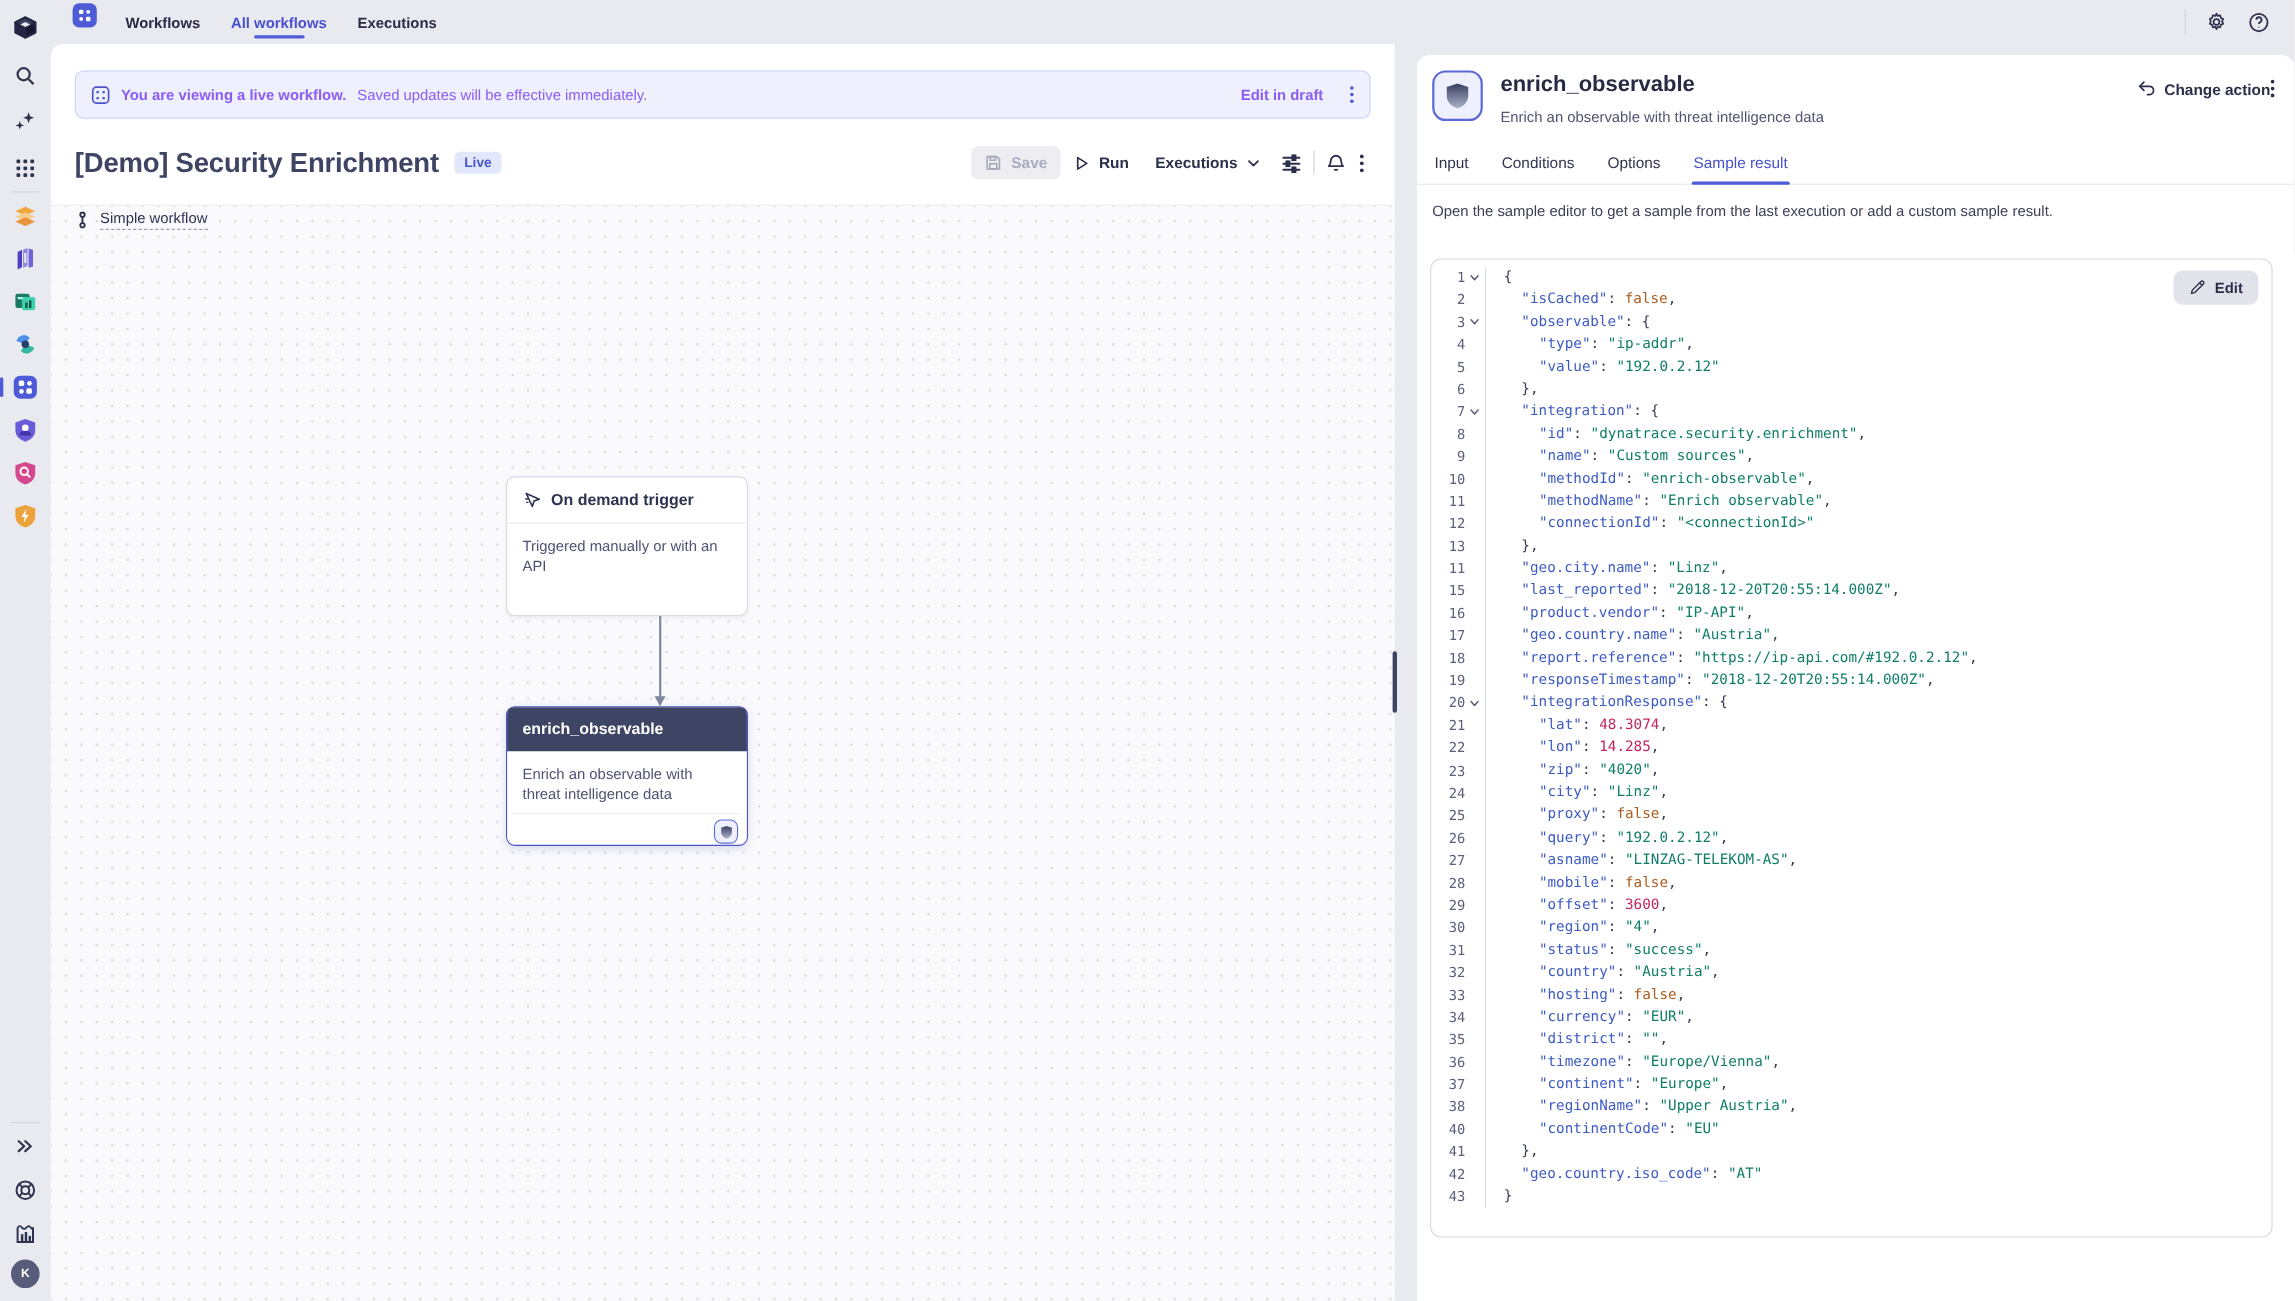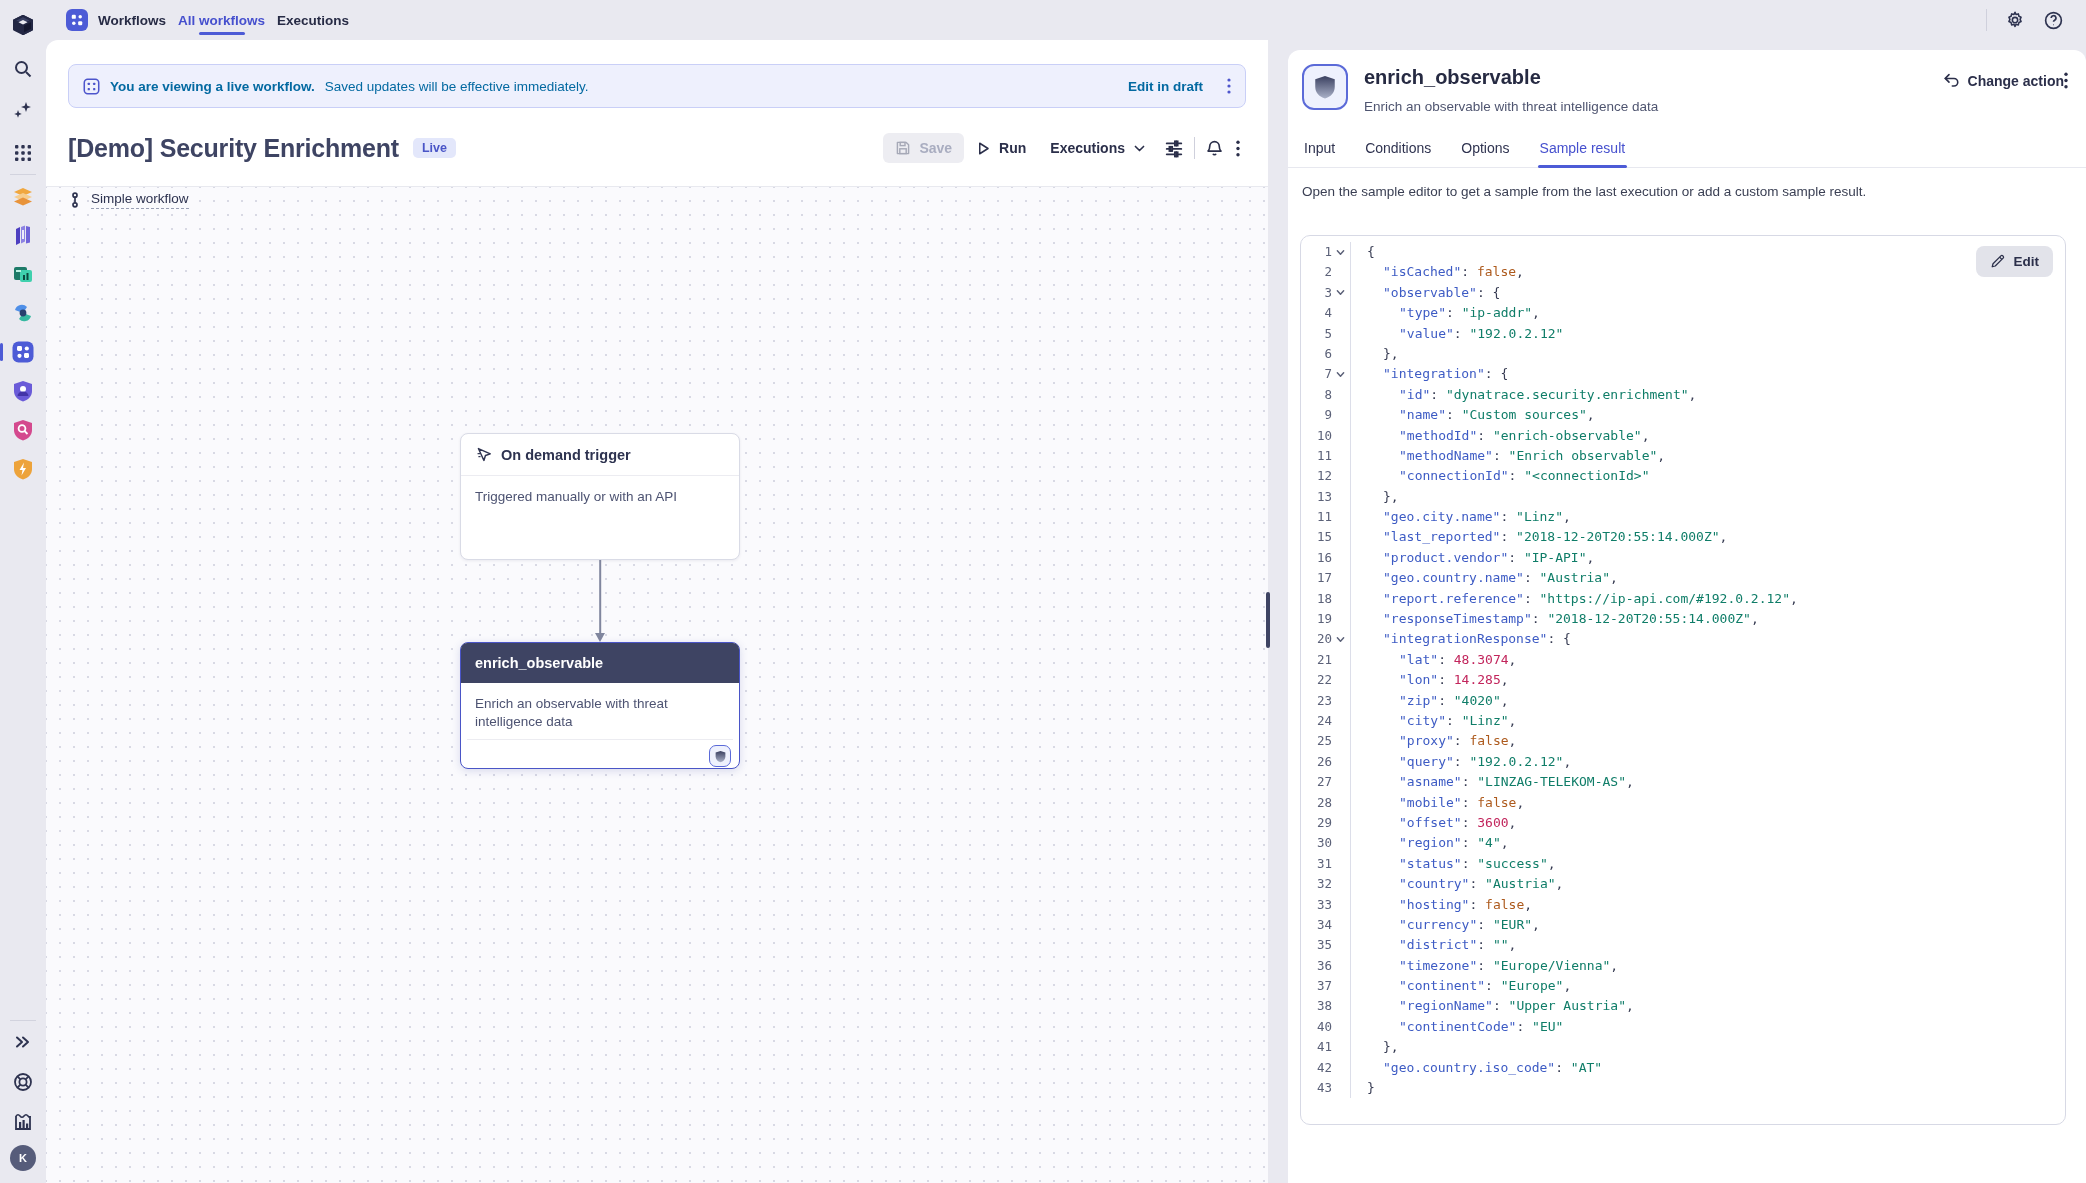--- a/index.html
+++ b/index.html
@@ -33,21 +33,21 @@
     width:26px; height:26px; border-radius:50%; background:#565c7a; color:#fff;
     font-size:11px; font-weight:bold; display:flex; align-items:center; justify-content:center;
     margin:8px 0 12px 0; cursor:pointer;
   }
 
   
   .topbar {
     position:absolute; left:46px; top:0; right:0; height:40px;
     display:flex; align-items:center; background:#e9e9f0; z-index:4;
   }
-  .topbar-left { display:flex; align-items:center; gap:8px; padding-left:20px; }
+  .topbar-left { display:flex; align-items:flex-start; gap:24px; padding-left:20px; }
   .app-chip {
     width:22px; height:22px; border-radius:6px; background:#4d5bd6;
     display:flex; align-items:center; justify-content:center; cursor:pointer;
   }
   .nav-item { font-size:13.5px; font-weight:bold; color:#272b45; cursor:pointer; position:relative; padding:10px 2px; }
   .nav-item.active { color:#4650ce; }
   .nav-item.active::after {
     content:""; position:absolute; left:50%; transform:translateX(-50%);
     bottom:3px; width:46px; height:3px; border-radius:2px; background:#4d5bd6;
   }
@@ -56,21 +56,21 @@
   .icon-btn { cursor:pointer; display:flex; align-items:center; justify-content:center; }
 
   
   .main-card {
     position:absolute; left:46px; top:40px; width:1222px; height:1143px;
     background:#ffffff; border-radius:12px 0 0 0; overflow:hidden; z-index:2;
   }
   .banner {
     position:absolute; left:22px; right:22px; top:24px; height:44px;
     background:#eef0fd; border:1px solid #c9cff7; border-radius:8px;
-    display:flex; align-items:center; gap:10px; padding:0 14px; color:#0369a1;
+    display:flex; align-items:center; gap:10px; padding:0 14px; color:#8b5cf6;
     font-size:13.5px;
   }
   .banner-bold { font-weight:bold; }
   .banner-action { margin-left:auto; font-weight:bold; cursor:pointer; }
   .banner-kebab { margin-left:14px; cursor:pointer; display:flex; }
 
   .title-row {
     position:absolute; left:22px; right:22px; top:86px; height:44px;
     display:flex; align-items:center;
   }
@@ -94,21 +94,21 @@
     background-image:radial-gradient(circle, #d8d9e4 1.3px, transparent 1.4px);
     background-size:14px 14px; background-position:7px 7px;
   }
   .breadcrumb {
     position:absolute; left:22px; top:4px; display:flex; align-items:center; gap:9px;
     font-size:13.5px; color:#2e3350; cursor:pointer;
   }
   .breadcrumb-label { border-bottom:1px dashed #9aa0b5; padding-bottom:2px; }
 
   .node {
-    position:absolute; width:280px; background:#fff; border:1px solid #d9dbe6;
+    position:absolute; width:220px; background:#fff; border:1px solid #d9dbe6;
     border-radius:8px; box-shadow:0 1px 3px rgba(40,44,80,.08); cursor:pointer;
   }
   .node-header {
     display:flex; align-items:center; gap:9px; padding:12px 14px;
     border-bottom:1px solid #ececf1; font-size:14.5px; font-weight:bold; color:#2e3350;
   }
   .node-body { padding:12px 14px 16px 14px; font-size:13.5px; color:#4d5372; line-height:1.35; }
   .node.selected { border:1.5px solid #4a55c7; box-shadow:0 2px 8px rgba(60,70,160,.18); }
   .node.selected .node-header {
     background:#3e4463; color:#fff; border-bottom:none; border-radius:6px 6px 0 0;

